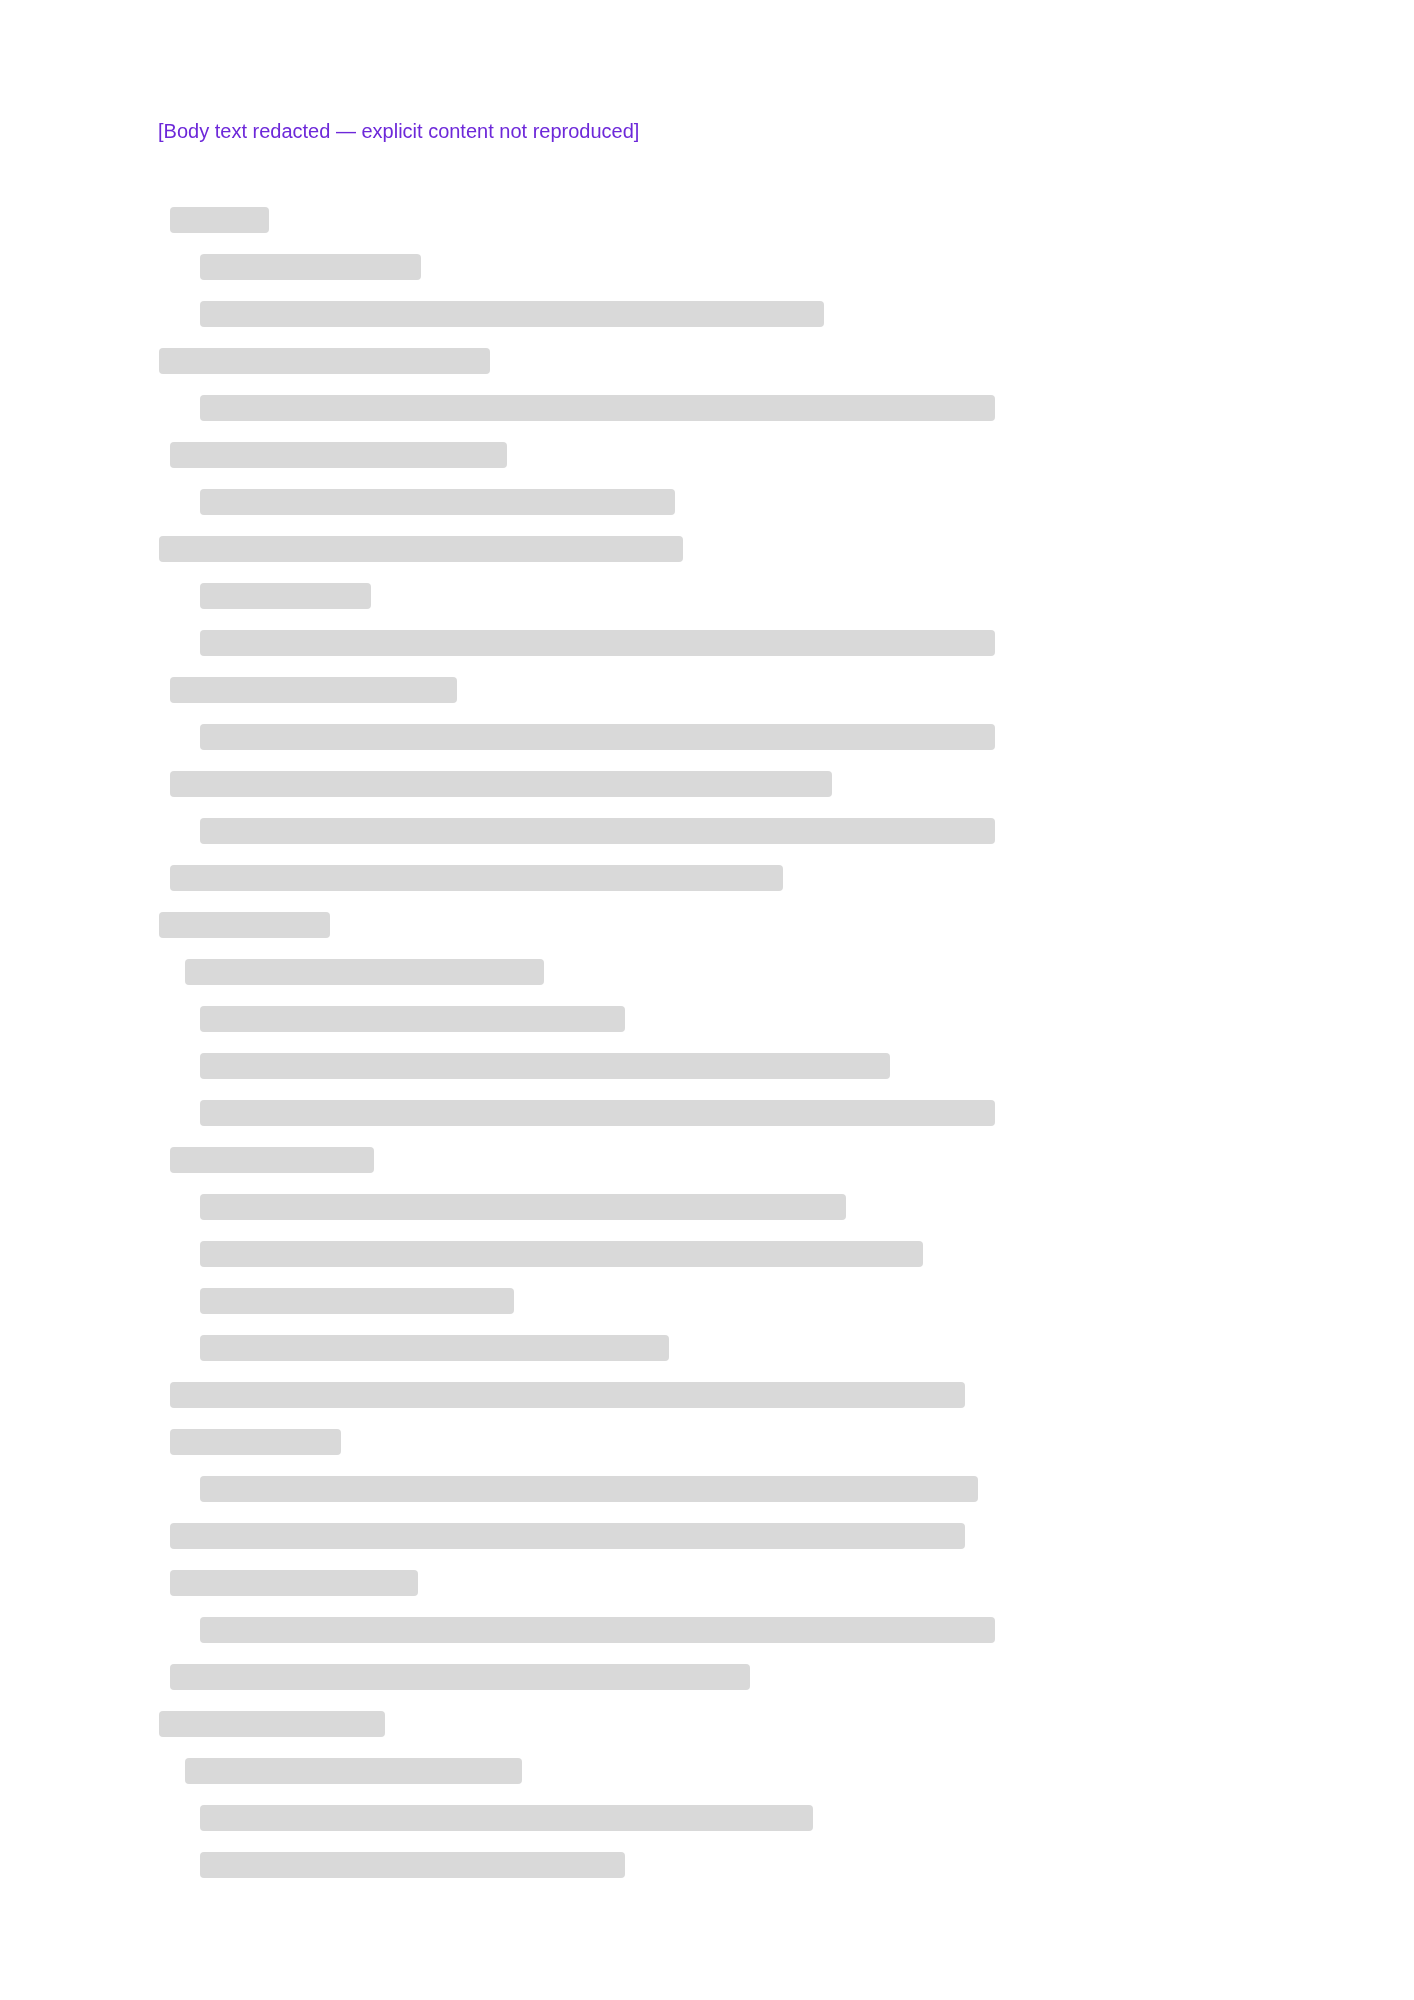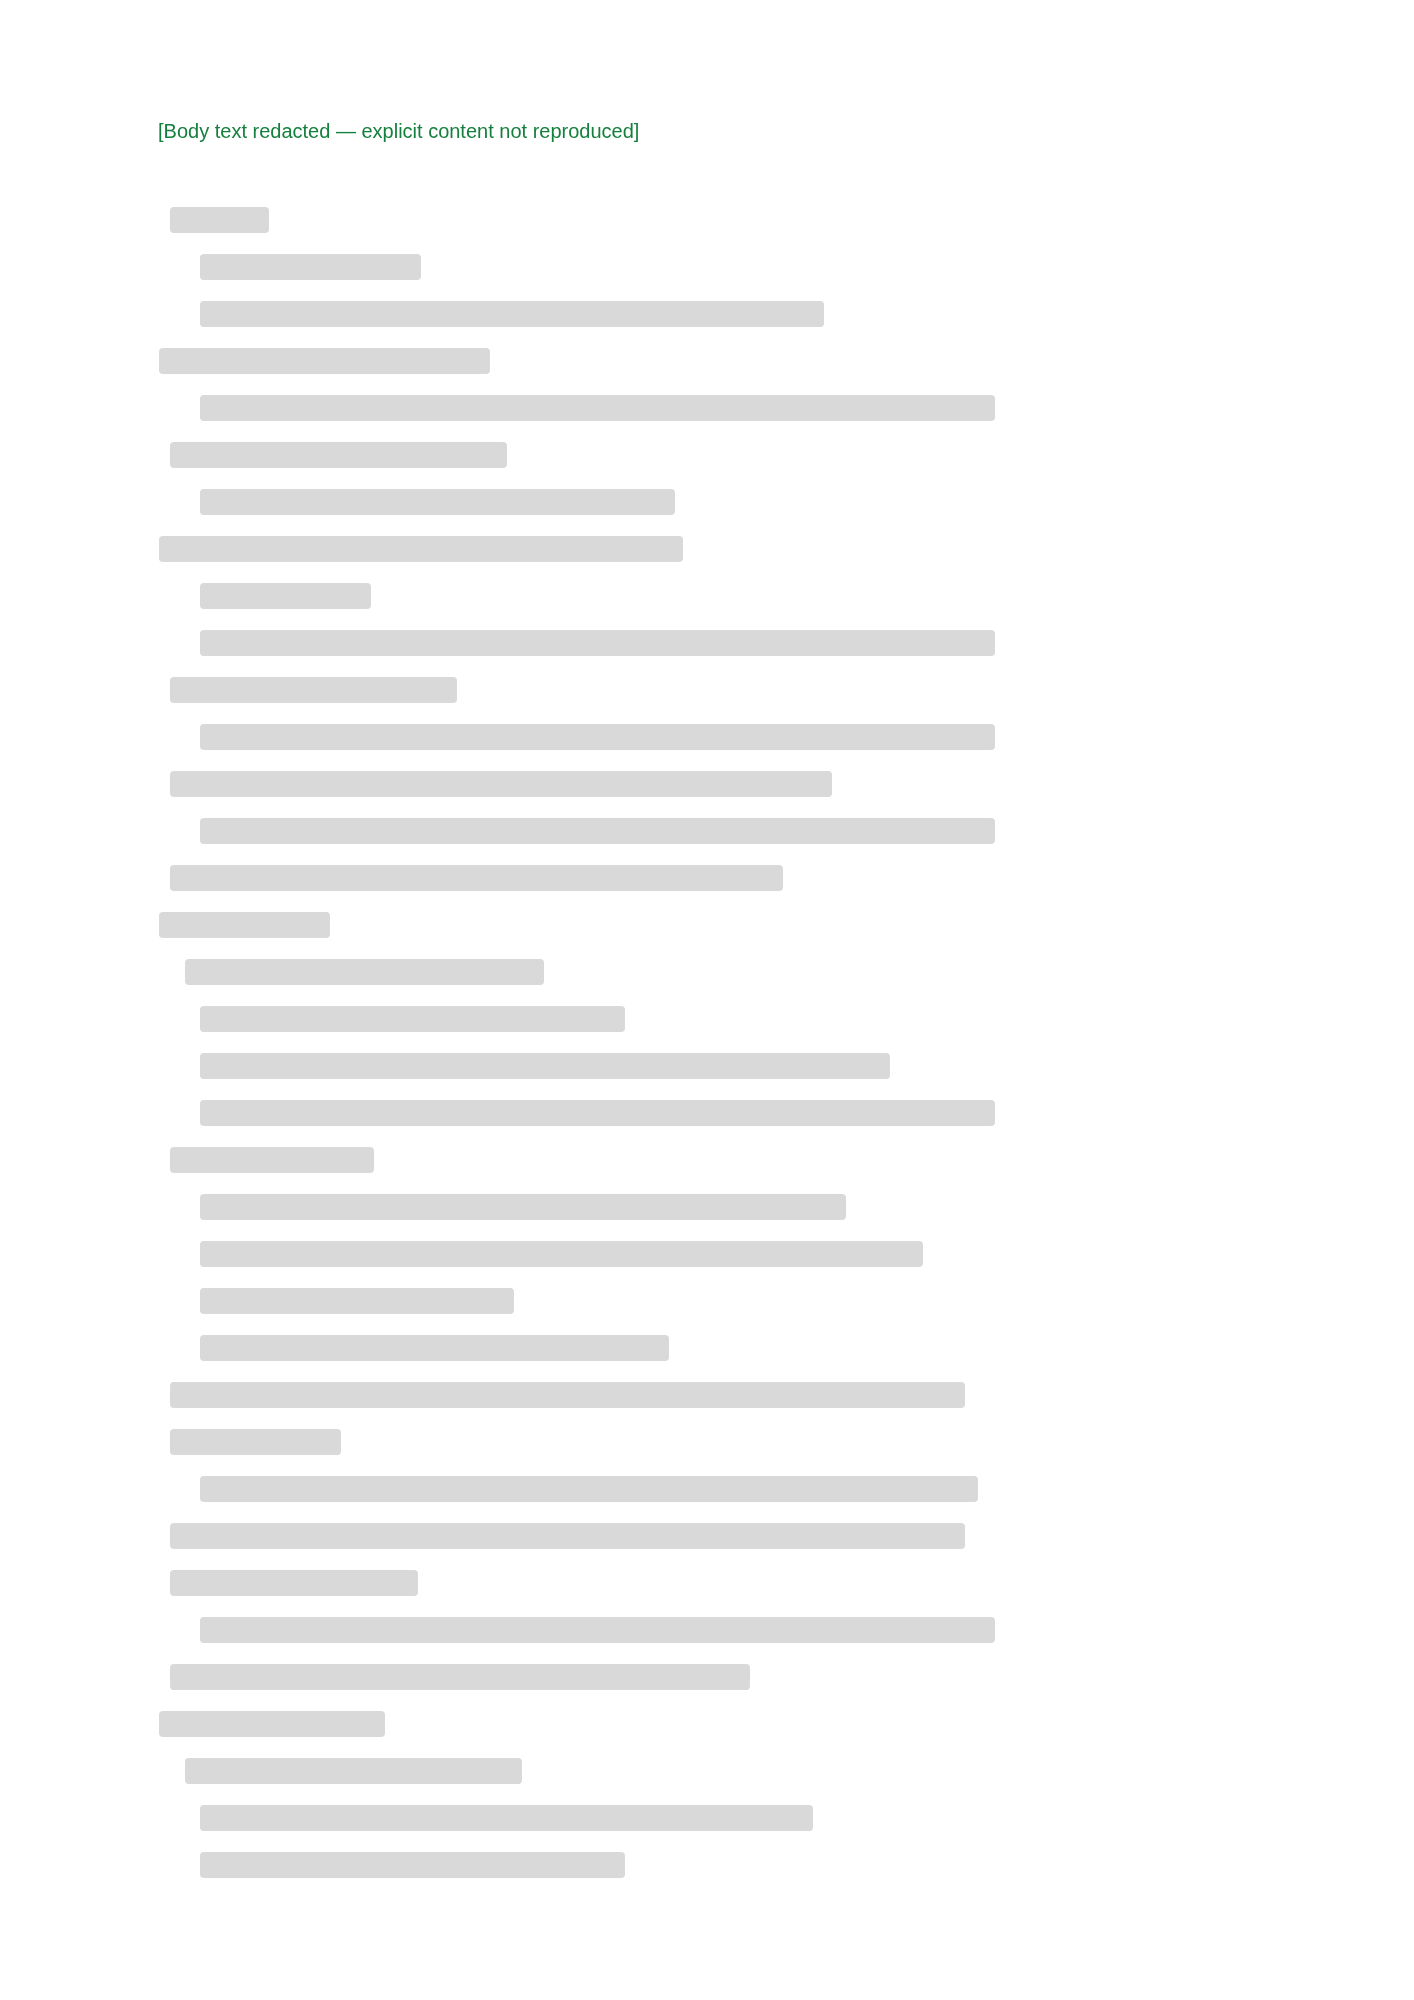--- a/index.html
+++ b/index.html
@@ -30,21 +30,21 @@
     height: 26px;
     background: #d9d9d9;
     border-radius: 4px;
   }
   .notice {
     position: absolute;
     left: 158px;
     top: 120px;
     width: 1104px;
     font-size: 20px;
-    color: #15803d;
+    color: #6d28d9;
     font-family: "Liberation Sans", sans-serif;
   }
 </style>
 </head>
 <body>
 
 <div class="page">
   <div class="notice">[Body text redacted — explicit content not reproduced]</div>
   <div class="text-block">
       <div class="line">

